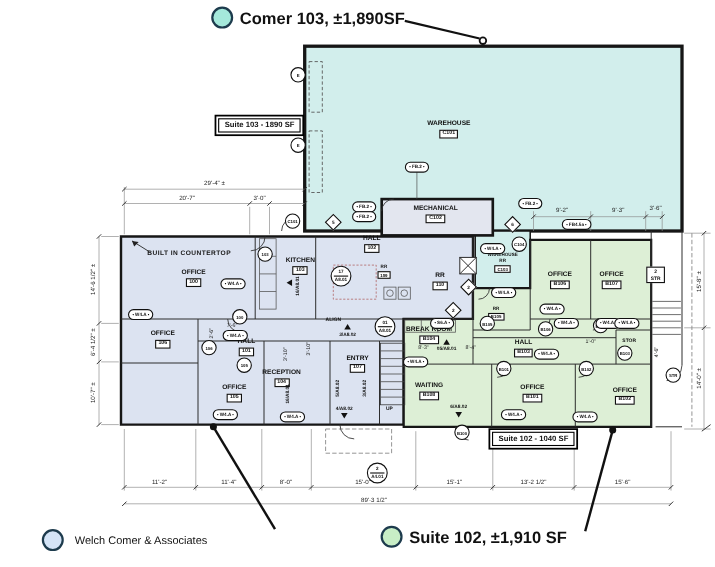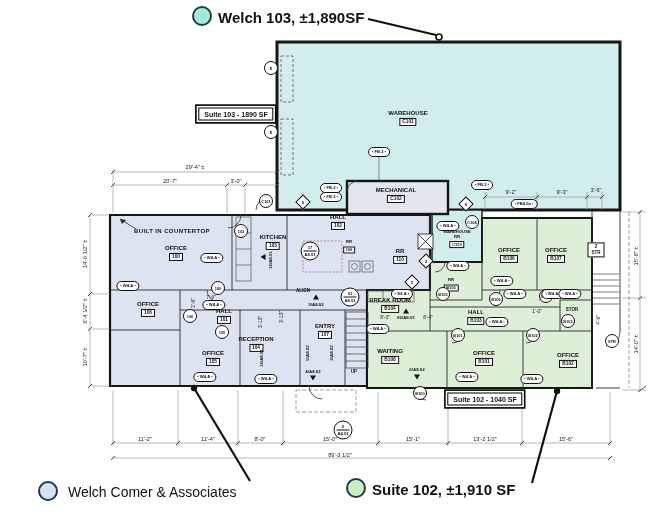--- a/index.html
+++ b/index.html
@@ -37,21 +37,21 @@
   .strbox{border:0.9px solid #101010;background:#fff;font-size:4.5px;font-weight:bold;
         text-align:center;line-height:1.25;padding:1px 3px;z-index:4}
   .tri-up{width:0;height:0;border-left:3.5px solid transparent;border-right:3.5px solid transparent;
         border-bottom:5px solid #111;z-index:4}
   .tri-dn{width:0;height:0;border-left:3.5px solid transparent;border-right:3.5px solid transparent;
         border-top:5px solid #111;z-index:4}
   .tri-lf{width:0;height:0;border-top:3.5px solid transparent;border-bottom:3.5px solid transparent;
         border-right:5px solid #111;z-index:4}
   .marker-circle{width:16px;height:16px;border-radius:50%;border:2px solid #1d3b4d;z-index:6}
   .callout{font-size:15px;font-weight:bold;color:#111;z-index:6;white-space:nowrap}
-  .callout.regular{font-weight:400;font-size:14px}
+  .callout.regular{font-weight:400;font-size:10px}
 </style>
 </head>
 <body>
 
 <svg class="abs" style="left:0;top:0;z-index:1" width="650" height="515" viewBox="0 0 650 515">
 
   <rect x="277" y="42" width="343" height="168" fill="#d2eeec" stroke="#161616" stroke-width="3"></rect>
   <rect x="432" y="210" width="50" height="52" fill="#d2eeec" stroke="#161616" stroke-width="1.4"></rect>
   <path d="M110,215 H430 V290 H367 V386 H110 Z" fill="#dce3f1" stroke="#161616" stroke-width="2.2"></path>
   <path d="M367,290 H430 V262 H482 V218 H592 V388 H367 Z" fill="#ddefd6" stroke="#161616" stroke-width="2"></path>
@@ -133,21 +133,21 @@
 
   <path d="M368,19 L436,35" stroke="#111" stroke-width="2"></path>
   <circle cx="439" cy="37" r="3" fill="#fff" stroke="#111" stroke-width="1.6"></circle>
   <path d="M194,388 L250,481" stroke="#111" stroke-width="2.2"></path>
   <circle cx="194" cy="388" r="3.2" fill="#111"></circle>
   <path d="M557,391 L532,483" stroke="#111" stroke-width="2.2"></path>
   <circle cx="557" cy="391" r="3.2" fill="#111"></circle>
 </svg>
 
 <div class="abs ctr marker-circle" style="left:202px;top:16px;background:#a5e9db"></div>
-<div class="abs lft callout" style="left:218px;top:17px">Welch 103, ±1,890SF</div>
+<div class="abs lft callout" style="left:218px;top:17px">Comer 103, ±1,890SF</div>
 
 <div class="abs ctr marker-circle" style="left:48px;top:491px;background:#d4e4f7"></div>
 <div class="abs lft callout regular" style="left:68px;top:492px">Welch Comer &amp; Associates</div>
 
 <div class="abs ctr marker-circle" style="left:356px;top:488px;background:#c8eec6"></div>
 <div class="abs lft callout" style="left:372px;top:489px">Suite 102, ±1,910 SF</div>
 
 <div class="abs ctr suitebox" style="left:236px;top:114px">Suite 103 - 1890 SF</div>
 <div class="abs ctr suitebox" style="left:485px;top:399px">Suite 102 - 1040 SF</div>
 

